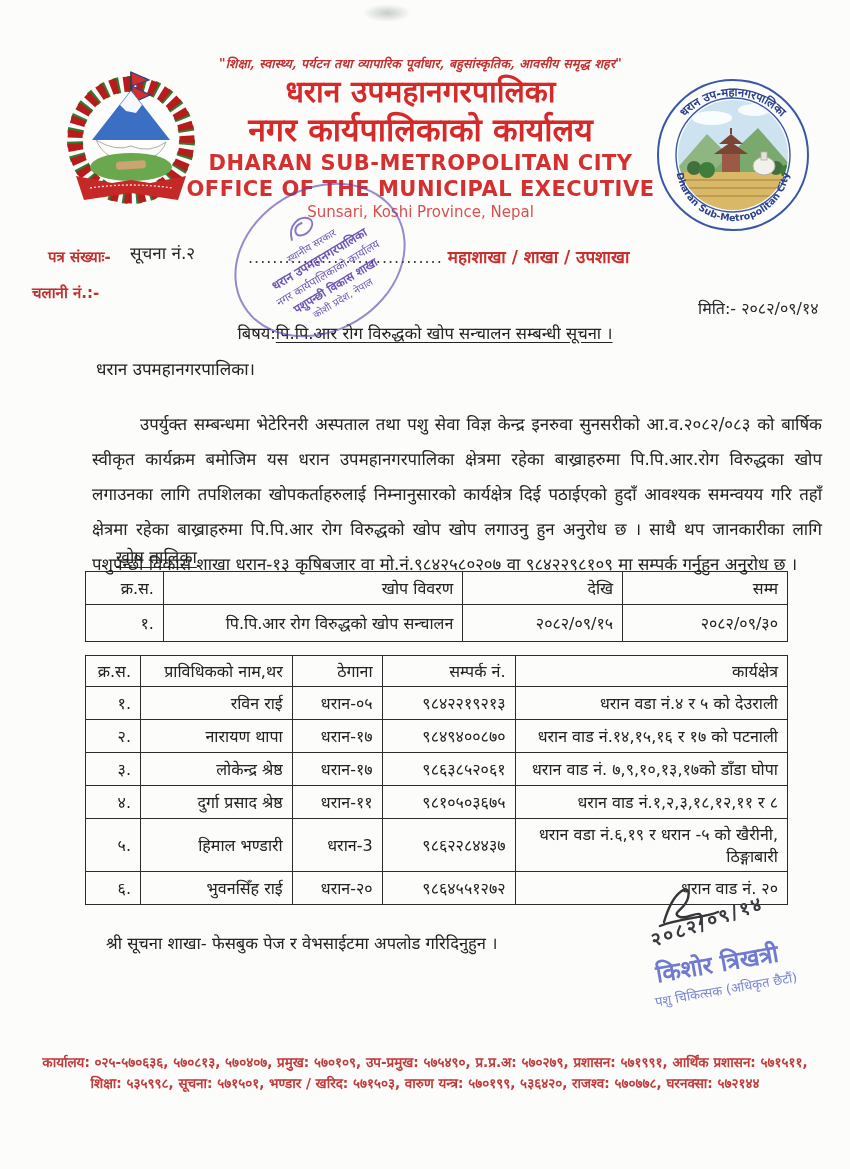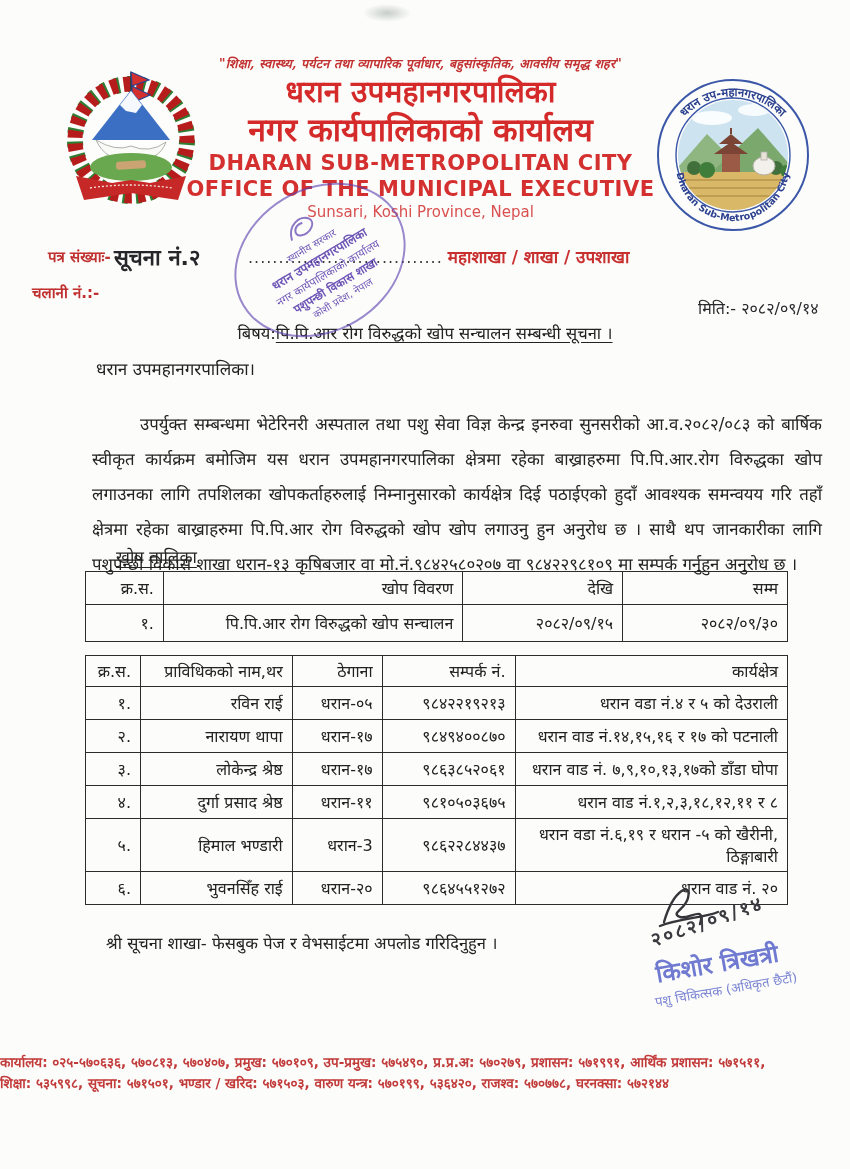--- a/index.html
+++ b/index.html
@@ -17,21 +17,21 @@
   .np-title-2{font-size:32px; line-height:40px; font-weight:bold; color:#d42a2a;}
   .en-title{font-size:21px; line-height:26px; font-weight:bold; color:#d43030; letter-spacing:.5px;}
   .addr-np{font-size:16px; line-height:22px; font-weight:bold; color:#d43030; margin-top:3px;}
   .addr-en{font-size:15px; line-height:20px; color:#d85050; font-weight:500;}
   .emblem{position:absolute; left:46px; top:60px;}
   .seal{position:absolute; left:652px; top:76px;}
   
   .ref-label{position:absolute; color:#c03030; font-weight:bold; font-size:15px;}
   .ref-letter{left:48px; top:246px;}
   .ref-chalani{left:32px; top:282px;}
-  .ref-value{position:absolute; left:114px; top:241px; font-size:22px; color:#26262a;font-weight:bold;}
+  .ref-value{position:absolute; left:130px; top:241px; font-size:17px; color:#26262a;}
   .section-line{position:absolute; left:248px; top:245px; width:340px; font-size:16px; white-space:nowrap;}
   .section-line .dots{color:#3a3a3a; letter-spacing:1px;}
   .section-line .lbl{color:#c82f2f; font-weight:bold; font-size:17px;}
   .date-line{position:absolute; left:698px; top:297px; font-size:16px; color:#2a2a2e; white-space:nowrap;}
   
   .purple-stamp{position:absolute; left:228px; top:186px; width:184px; height:148px;
     transform:rotate(-31deg); opacity:.88; z-index:5; pointer-events:none;
     display:flex; flex-direction:column; justify-content:center; align-items:center;
     color:#5a3fae; text-align:center;}
   .purple-stamp .ring{position:absolute; inset:2px; border:2.5px solid rgba(92,63,176,.7); border-radius:50%;}
@@ -70,21 +70,21 @@
   
   .note{position:absolute; left:106px; top:931px; font-size:16.5px; color:#222;}
   .sig-squiggle{position:absolute; left:656px; top:880px;}
   .sig-date{position:absolute; left:648px; top:906px; width:130px; font-size:19px; color:#3a3a40;
     transform:rotate(-19deg); letter-spacing:2.5px; font-weight:bold;}
   .stamp-name{position:absolute; left:612px; top:946px; width:210px; text-align:center;
     font-size:24px; font-weight:bold; color:#6470cd; transform:rotate(-10deg); opacity:.92;}
   .stamp-title{position:absolute; left:606px; top:980px; width:240px; text-align:center;
     font-size:13px; color:#6b76cf; transform:rotate(-10deg); opacity:.9;}
   
-  .footer{position:absolute; left:0; top:1052px; width:100%; color:#c23b3b;}
+  .footer{position:absolute; left:0; top:1052px; width:100%; text-align:center; color:#c23b3b;}
   .footer .f-np{font-size:13.5px; line-height:21px; font-weight:bold;}
   .footer .f-mail{font-family:"Liberation Serif", serif; font-size:17px; margin-top:3px; color:#c84040;}
 </style>
 </head>
 <body>
 
 <div class="page">
 
   <div class="smudge"></div>
 

